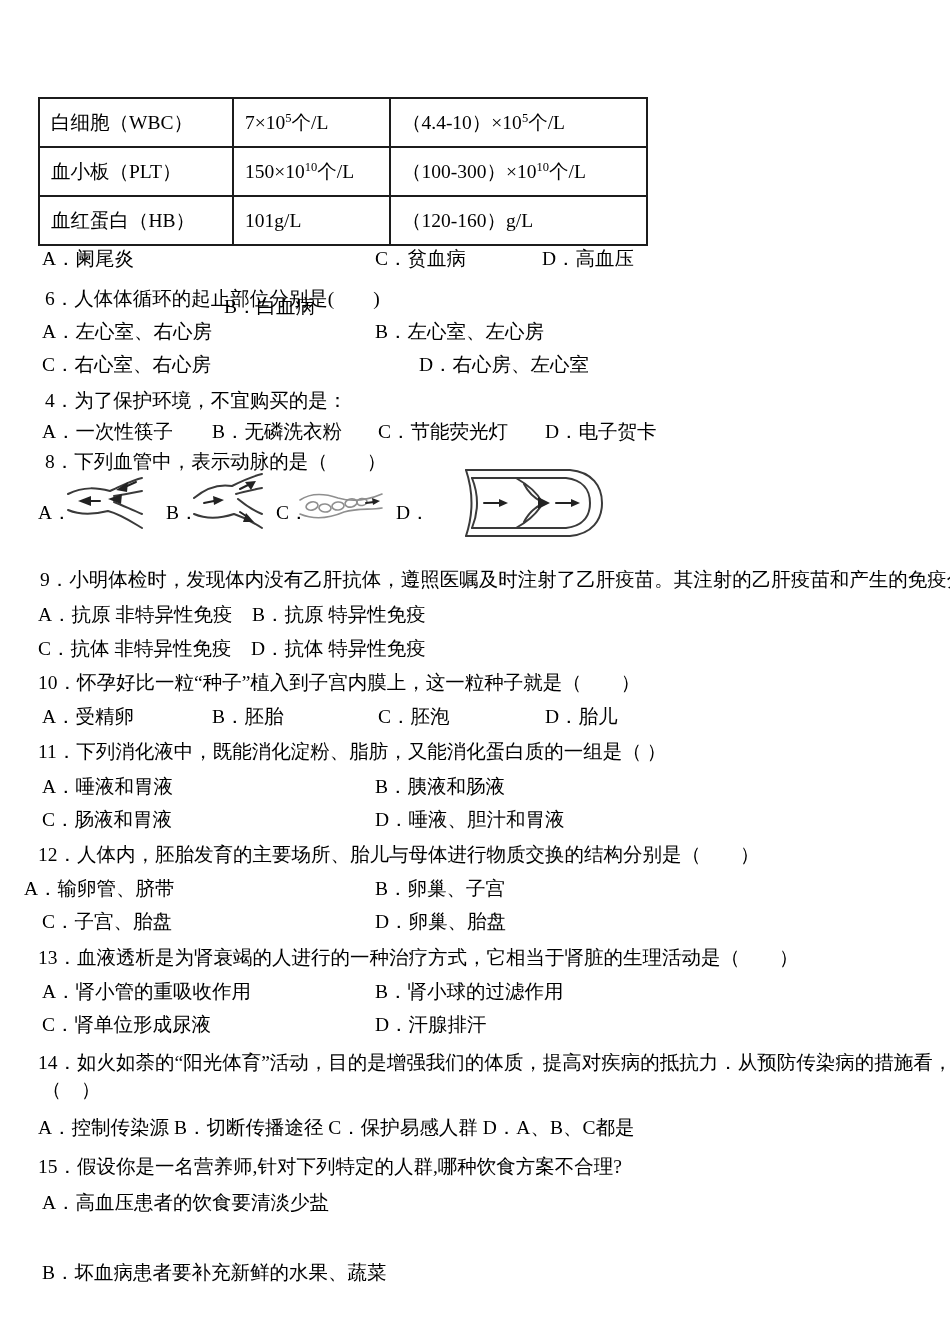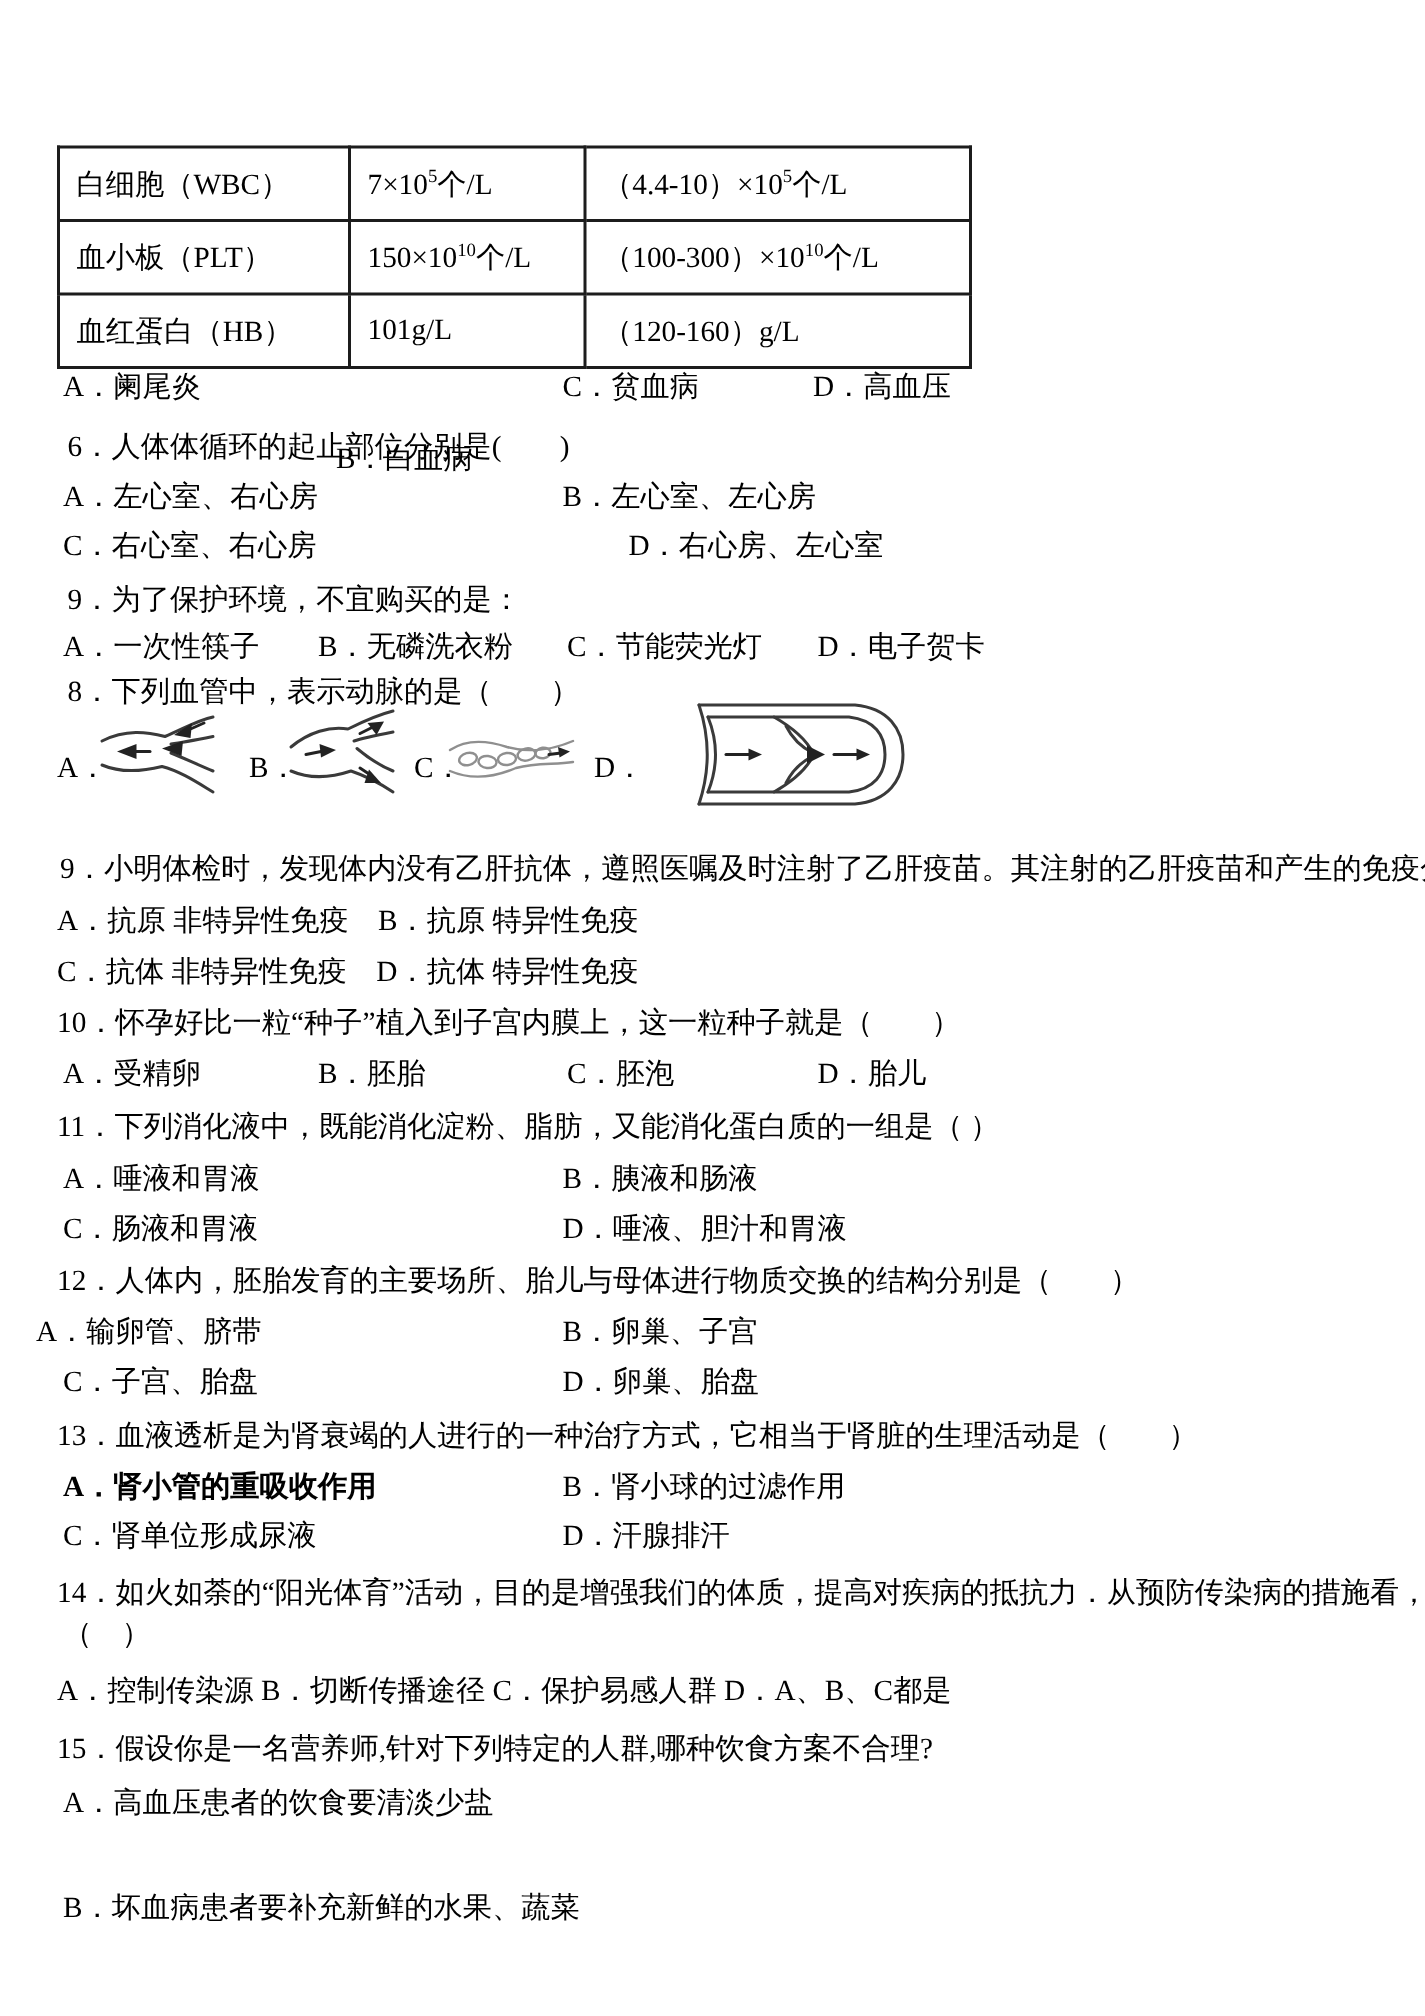--- a/index.html
+++ b/index.html
@@ -67,21 +67,21 @@
   <div class="ln" style="left:45px;top:282px;">6．人体体循环的起止部位分别是(　　)</div>
   <div class="row" style="top:315px;">
     <span class="opt" style="left:42px;">A．左心室、右心房</span>
     <span class="opt" style="left:375px;">B．左心室、左心房</span>
   </div>
   <div class="row" style="top:348px;">
     <span class="opt" style="left:42px;">C．右心室、右心房</span>
     <span class="opt" style="left:375px;margin-left:44px;">D．右心房、左心室</span>
   </div>
 
-  <div class="ln" style="left:45px;top:384px;">9．为了保护环境，不宜购买的是：</div>
+  <div class="ln" style="left:45px;top:384px;">4．为了保护环境，不宜购买的是：</div>
   <div class="row" style="top:415px;padding-left:32px;">
     <span class="opt" style="left:42px;">A．一次性筷子</span>
     <span class="opt" style="left:212px;">B．无磷洗衣粉</span>
     <span class="opt" style="left:378px;">C．节能荧光灯</span>
     <span class="opt" style="left:545px;">D．电子贺卡</span>
   </div>
 
   <div class="ln" style="left:45px;top:445px;">8．下列血管中，表示动脉的是（　　）</div>
 
   <span class="figlbl" style="left:38px;top:500px;">A．</span>
@@ -168,21 +168,21 @@
     <span class="opt" style="left:24px;">A．输卵管、脐带</span>
     <span class="opt" style="left:375px;">B．卵巢、子宫</span>
   </div>
   <div class="row" style="top:905px;">
     <span class="opt" style="left:42px;">C．子宫、胎盘</span>
     <span class="opt" style="left:375px;">D．卵巢、胎盘</span>
   </div>
 
   <div class="ln" style="left:38px;top:941px;">13．血液透析是为肾衰竭的人进行的一种治疗方式，它相当于肾脏的生理活动是（　　）</div>
   <div class="row" style="top:975px;">
-    <span class="opt" style="left:42px;font-weight:bold;">A．肾小管的重吸收作用</span>
+    <span class="opt" style="left:42px;">A．肾小管的重吸收作用</span>
     <span class="opt" style="left:375px;">B．肾小球的过滤作用</span>
   </div>
   <div class="row" style="top:1008px;">
     <span class="opt" style="left:42px;">C．肾单位形成尿液</span>
     <span class="opt" style="left:375px;">D．汗腺排汗</span>
   </div>
 
   <div class="ln" style="left:38px;top:1046px;">14．如火如荼的“阳光体育”活动，目的是增强我们的体质，提高对疾病的抵抗力．从预防传染病的措施看，这属于</div>
   <div class="ln" style="left:42px;top:1073px;">（　）</div>
   <div class="ln" style="left:38px;top:1111px;">A．控制传染源 B．切断传播途径 C．保护易感人群 D．A、B、C都是</div>

